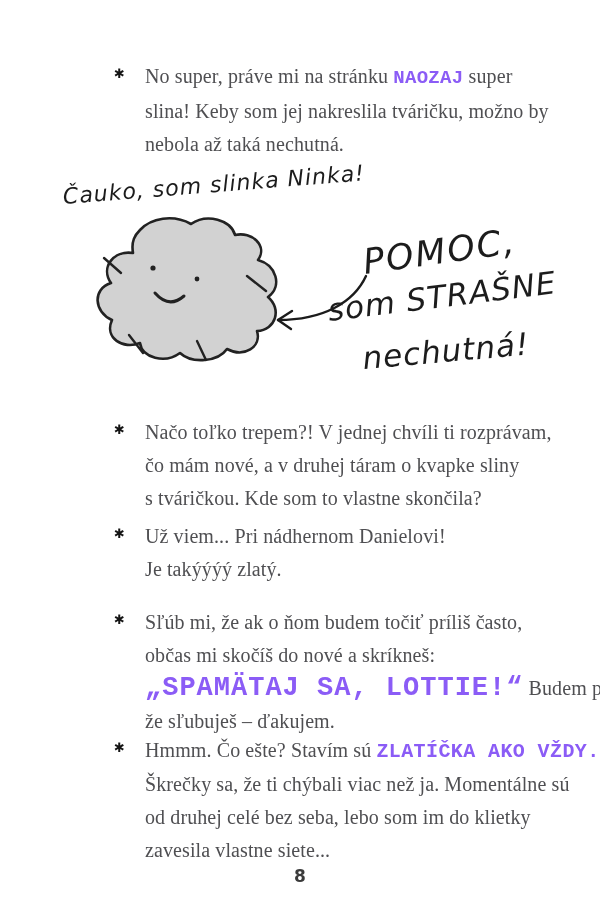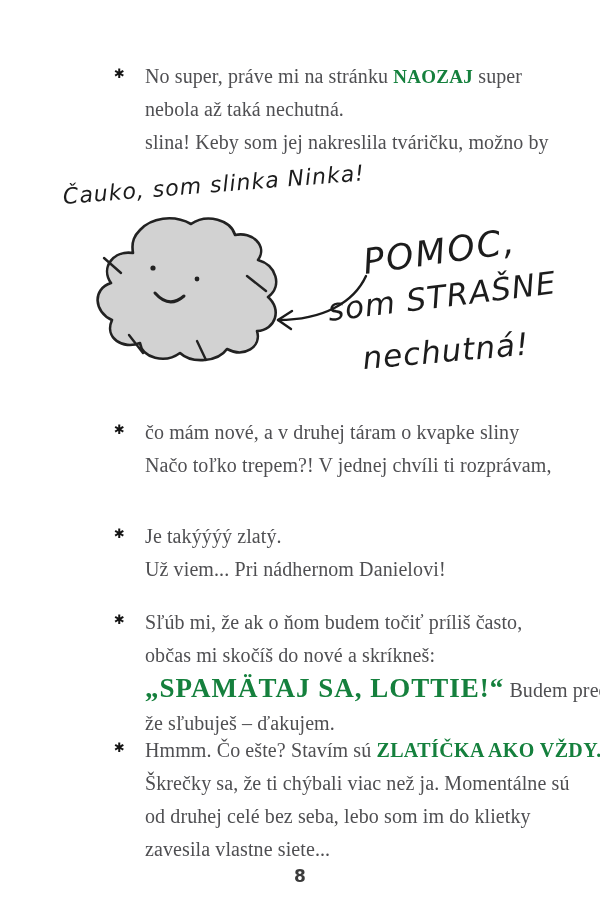--- a/index.html
+++ b/index.html
@@ -31,23 +31,23 @@
   .para .lines {
     margin-left: 31px;
   }
   .line {
     white-space: nowrap;
     font-size: 20px;
     line-height: 33px;
     letter-spacing: 0.1px;
   }
   .comic {
-    font-family: Liberation Serif, serif;
+    font-family: Liberation Mono, monospace;
     font-weight: 700;
-    color: #15803d;
+    color: #8b5cf6;
     letter-spacing: 0.3px;
     font-size: 19px;
   }
   .comic-md { font-size: 20px; letter-spacing: 0.4px; }
   .comic-lg { font-size: 27px; letter-spacing: 1px; }
   .hand {
     position: absolute;
     font-family: "DejaVu Sans", sans-serif;
     font-style: italic;
     color: #1c1c1c;
@@ -106,22 +106,22 @@
 </style>
 </head>
 <body>
 
 <div class="page">
 
   <div class="para" style="top:60px">
     <span class="bullet">✱</span>
     <div class="lines">
       <div class="line"><span>No super, práve mi na stránku </span><span class="comic">NAOZAJ</span><span> super</span></div>
+      <div class="line"><span>slina! Keby som jej nakreslila tváričku, možno by</span></div>
       <div class="line"><span>nebola až taká nechutná.</span></div>
-      <div class="line"><span>slina! Keby som jej nakreslila tváričku, možno by</span></div>
     </div>
   </div>
 
   <div class="hand caption">Čauko, som slinka Ninka!</div>
 
   <svg class="blob-svg" width="200" height="160" viewBox="0 0 200 160">
     <path d="M 55,22 C 66,10 88,6 106,16 C 122,5 146,12 150,27 C 167,23 183,38 173,52 C 191,57 198,78 183,89 C 197,101 191,122 172,123 C 177,139 159,150 142,141 C 133,154 107,156 95,145 C 80,156 57,150 55,135 C 38,142 19,130 27,112 C 9,104 7,81 26,75 C 15,59 29,42 48,45 C 46,33 50,27 55,22 Z" fill="#d2d2d2" stroke="#222222" stroke-width="2.6" stroke-linejoin="round"></path>
     <line x1="19" y1="50" x2="36" y2="65" stroke="#222222" stroke-width="2.4" stroke-linecap="round"></line>
     <line x1="162" y1="68" x2="181" y2="83" stroke="#222222" stroke-width="2.4" stroke-linecap="round"></line>
     <line x1="44" y1="127" x2="58" y2="145" stroke="#222222" stroke-width="2.4" stroke-linecap="round"></line>
@@ -136,30 +136,31 @@
     <path d="M 30,43 L 16,52 L 29,61" fill="none" stroke="#1c1c1c" stroke-width="2.4" stroke-linecap="round" stroke-linejoin="round"></path>
   </svg>
 
   <div class="hand speech-1">POMOC,</div>
   <div class="hand speech-2">som STRAŠNE</div>
   <div class="hand speech-3">nechutná!</div>
 
   <div class="para" style="top:416px">
     <span class="bullet">✱</span>
     <div class="lines">
+      <div class="line"><span>Načo toľko trepem?! V jednej chvíli ti rozprávam,</span></div>
       <div class="line"><span>čo mám nové, a v druhej táram o kvapke sliny</span></div>
-      <div class="line"><span>Načo toľko trepem?! V jednej chvíli ti rozprávam,</span></div>
+      <div class="line"><span>s tváričkou. Kde som to vlastne skončila?</span></div>
     </div>
   </div>
 
   <div class="para" style="top:520px">
     <span class="bullet">✱</span>
     <div class="lines">
+      <div class="line"><span>Už viem... Pri nádhernom Danielovi!</span></div>
       <div class="line"><span>Je takýýýý zlatý.</span></div>
-      <div class="line"><span>Už viem... Pri nádhernom Danielovi!</span></div>
     </div>
   </div>
 
   <div class="para" style="top:606px">
     <span class="bullet">✱</span>
     <div class="lines">
       <div class="line"><span>Sľúb mi, že ak o ňom budem točiť príliš často,</span></div>
       <div class="line"><span>občas mi skočíš do nové a skríkneš:</span></div>
       <div class="line"><span class="comic comic-lg">„SPAMÄTAJ SA, LOTTIE!“</span><span> Budem predstierať,</span></div>
       <div class="line"><span>že sľubuješ – ďakujem.</span></div>

